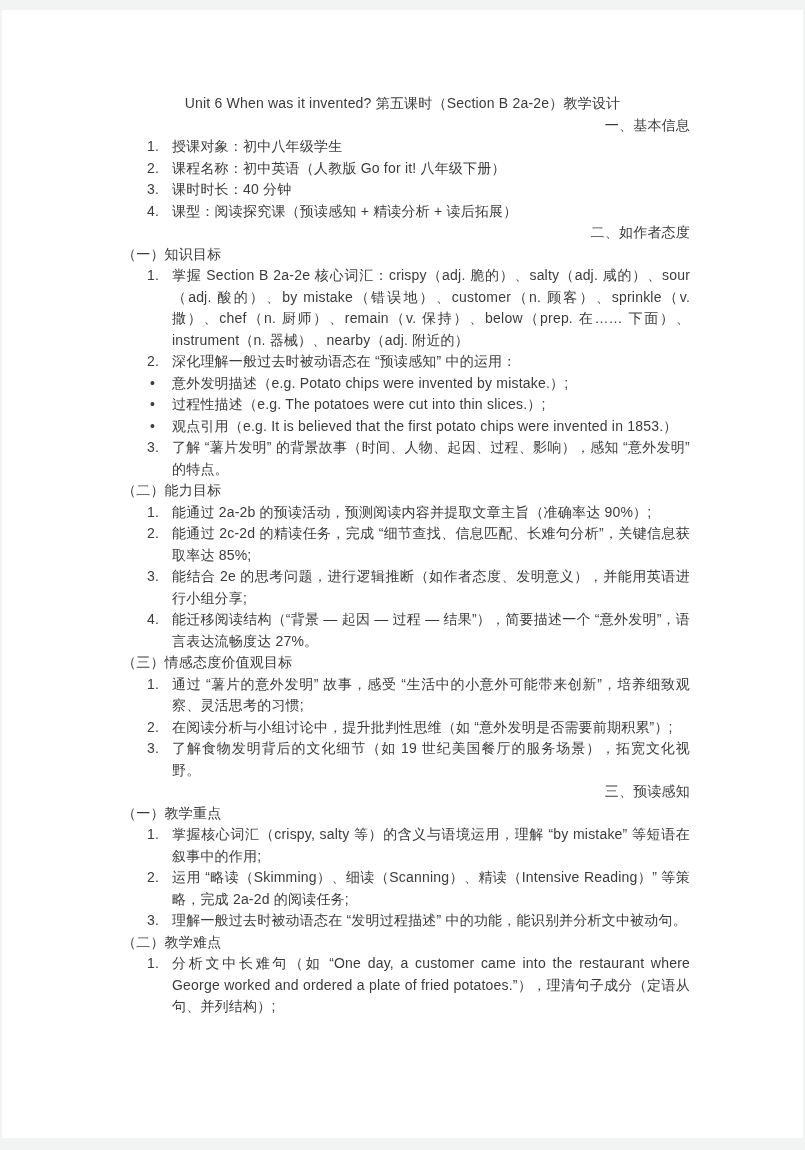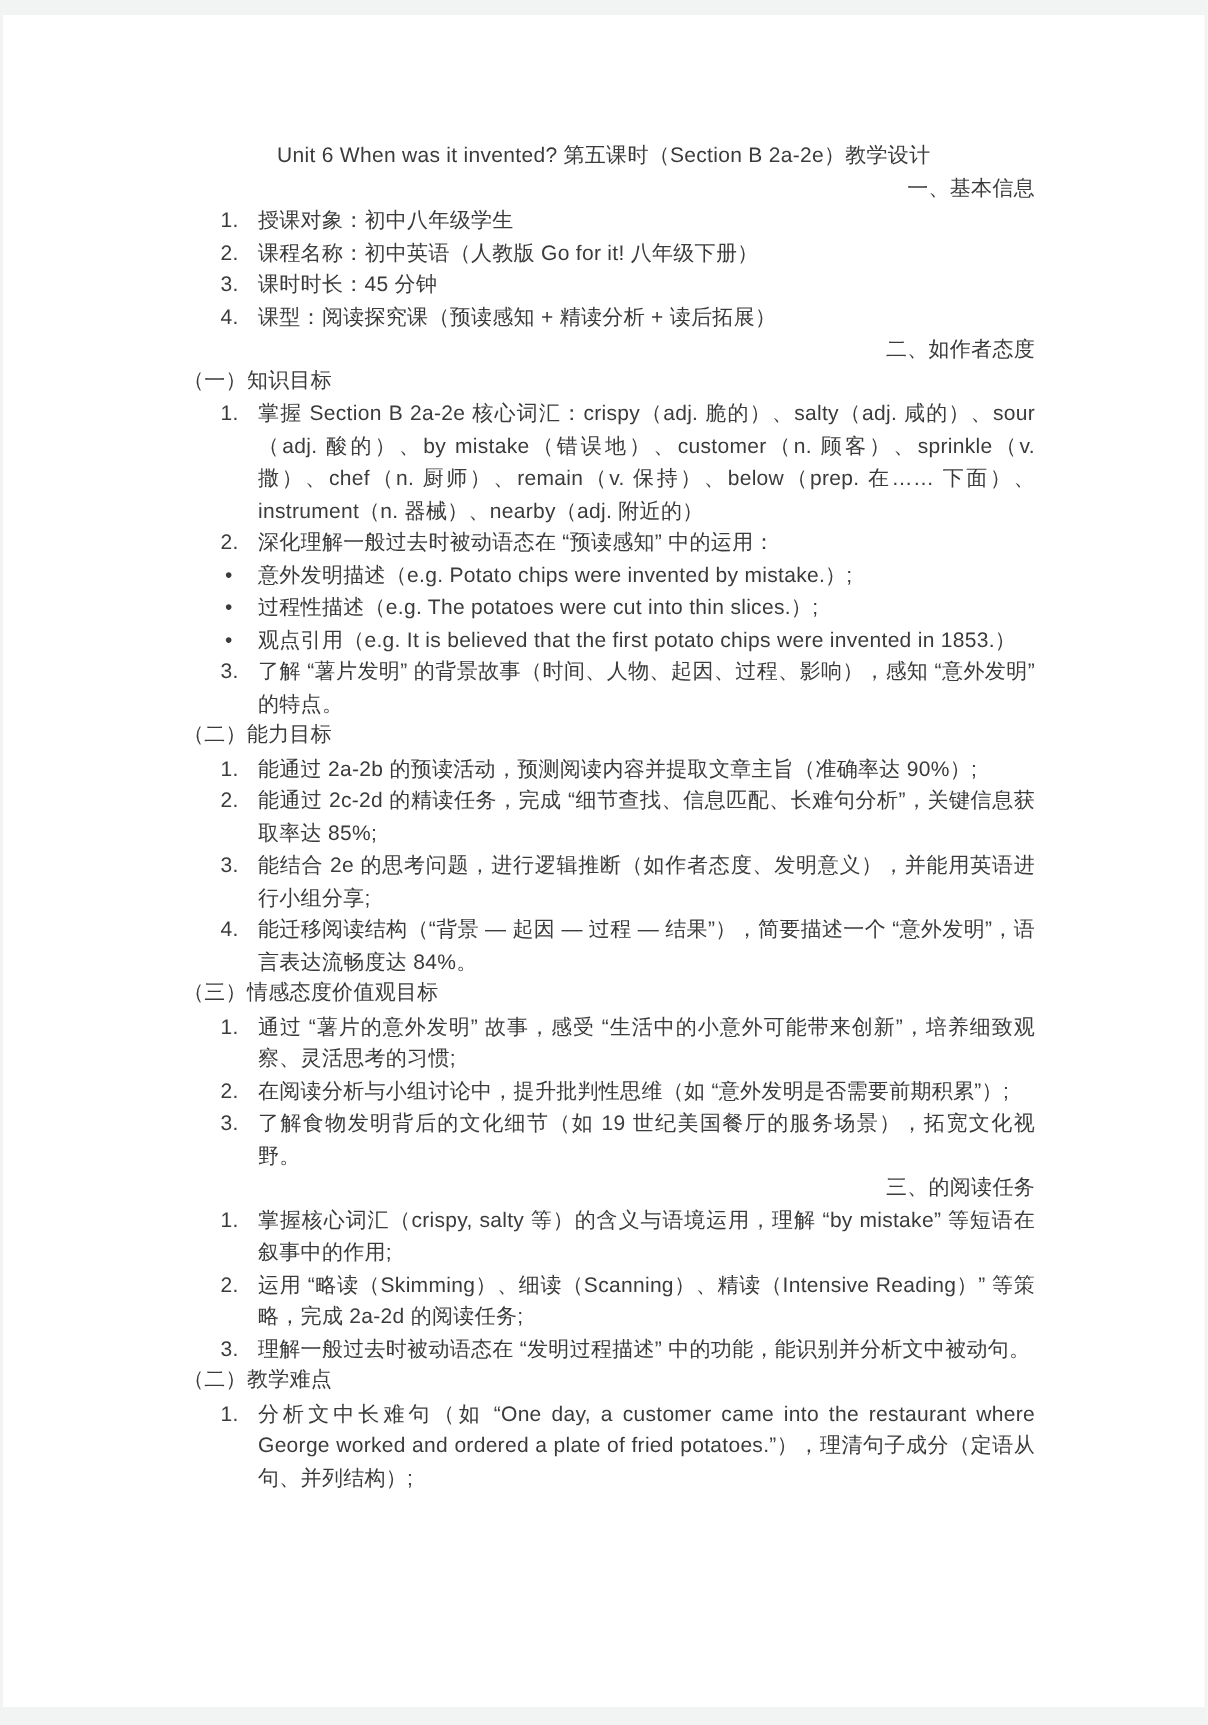--- a/index.html
+++ b/index.html
@@ -71,21 +71,21 @@
       <div class="li">
         <span class="marker">1.</span>
         <span>授课对象：初中八年级学生</span>
       </div>
       <div class="li">
         <span class="marker">2.</span>
         <span>课程名称：初中英语（人教版 Go for it! 八年级下册）</span>
       </div>
       <div class="li">
         <span class="marker">3.</span>
-        <span>课时时长：45 分钟</span>
+        <span>课时时长：40 分钟</span>
       </div>
       <div class="li">
         <span class="marker">4.</span>
         <span>课型：阅读探究课（预读感知 + 精读分析 + 读后拓展）</span>
       </div>
 
       <div class="h1">二、如作者态度</div>
       <div class="h2">（一）知识目标</div>
 
       <div class="li">
@@ -122,39 +122,40 @@
       <div class="li">
         <span class="marker">2.</span>
         <span>能通过 2c-2d 的精读任务，完成 “细节查找、信息匹配、长难句分析”，关键信息获取率达 85%;</span>
       </div>
       <div class="li">
         <span class="marker">3.</span>
         <span>能结合 2e 的思考问题，进行逻辑推断（如作者态度、发明意义），并能用英语进行小组分享;</span>
       </div>
       <div class="li">
         <span class="marker">4.</span>
-        <span>能迁移阅读结构（“背景 — 起因 — 过程 — 结果”），简要描述一个 “意外发明”，语言表达流畅度达 84%。</span>
+        <span>能迁移阅读结构（“背景 — 起因 — 过程 — 结果”），简要描述一个 “意外发明”，语言表达流畅度达 27%。</span>
       </div>
 
       <div class="h2">（三）情感态度价值观目标</div>
 
       <div class="li">
         <span class="marker">1.</span>
         <span>通过 “薯片的意外发明” 故事，感受 “生活中的小意外可能带来创新”，培养细致观察、灵活思考的习惯;</span>
       </div>
       <div class="li">
         <span class="marker">2.</span>
         <span>在阅读分析与小组讨论中，提升批判性思维（如 “意外发明是否需要前期积累”）;</span>
       </div>
       <div class="li">
         <span class="marker">3.</span>
         <span>了解食物发明背后的文化细节（如 19 世纪美国餐厅的服务场景），拓宽文化视野。</span>
       </div>
 
-      <div class="h1">三、的阅读任务</div>
+      <div class="h1">三、预读感知</div>
+      <div class="h2">（一）教学重点</div>
 
       <div class="li">
         <span class="marker">1.</span>
         <span>掌握核心词汇（crispy, salty 等）的含义与语境运用，理解 “by mistake” 等短语在叙事中的作用;</span>
       </div>
       <div class="li">
         <span class="marker">2.</span>
         <span>运用 “略读（Skimming）、细读（Scanning）、精读（Intensive Reading）” 等策略，完成 2a-2d 的阅读任务;</span>
       </div>
       <div class="li">

